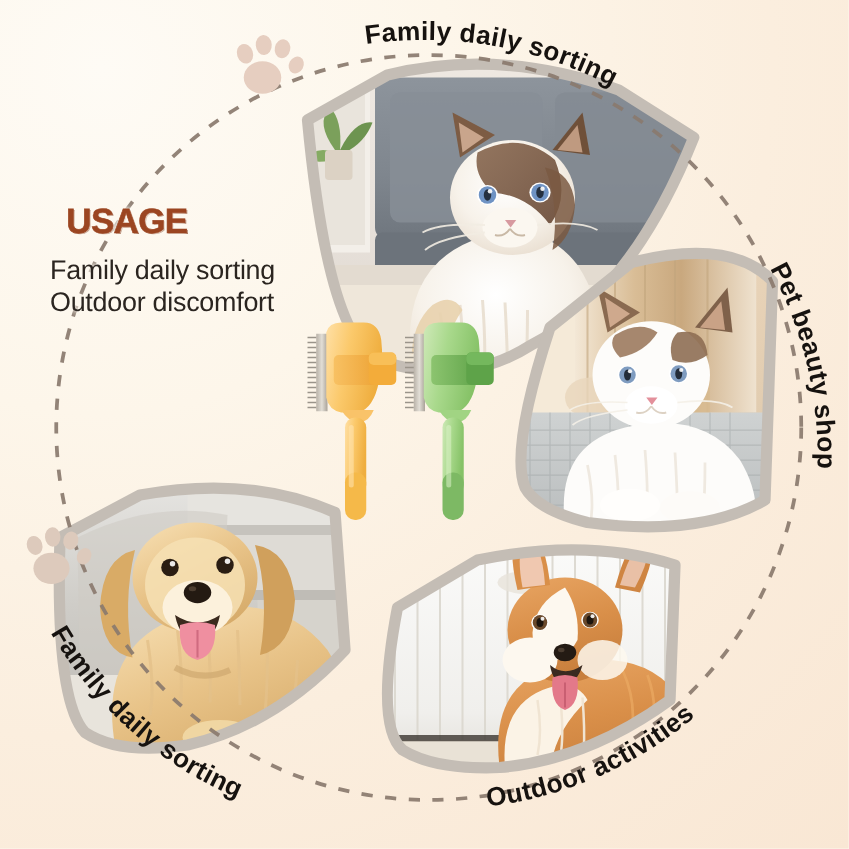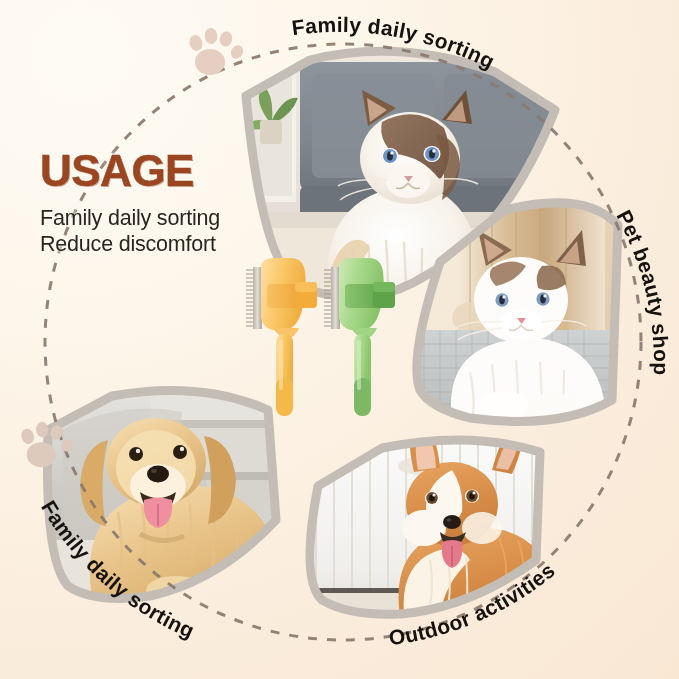--- a/index.html
+++ b/index.html
@@ -23,22 +23,22 @@
   
   .brushes{
     position:absolute;left:243px;top:250px;width:160px;height:190px;
   }
 
   
   .headline{
     position:absolute;left:40px;top:150px;width:250px;
   }
   .headline h1{
-    margin:0;
-    font-size:44px;
+    margin:13px;
+    font-size:28px;
     line-height:0.97;
     font-weight:bold;
     letter-spacing:-0.5px;
     color:#9b4521;
     -webkit-text-stroke:0.5px #9b4521;
     text-shadow:
       0 0 3px #fdf9f0, 0 0 3px #fdf9f0, 0 0 6px #fdf9f0,
       1px 1px 0 #7e3518;
   }
   .headline .sub{
@@ -476,21 +476,21 @@
       <rect x="33" y="84" width="17" height="62" rx="8" fill="url(#grnBody)"></rect>
       <rect x="33" y="128" width="17" height="38" rx="8" fill="#7db964"></rect>
       <rect x="36" y="90" width="4" height="50" rx="2" fill="#ddf2c9" opacity="0.55"></rect>
     </g>
   </svg>
 
   <div class="headline">
     <h1><span>USAGE</span><br></h1>
     <div class="sub">
       <div>Family daily sorting</div>
-      <div>Reduce discomfort</div>
+      <div>Outdoor discomfort</div>
     </div>
   </div>
 
   <svg class="labels-svg" viewBox="0 0 679 679">
     <defs>
 
       <path id="pathTop" d="M 268,40 A 320,320 0 0 1 560,120" fill="none"></path>
 
       <path id="pathRight" d="M 612,208 A 312,312 0 0 1 652,400" fill="none"></path>
 

